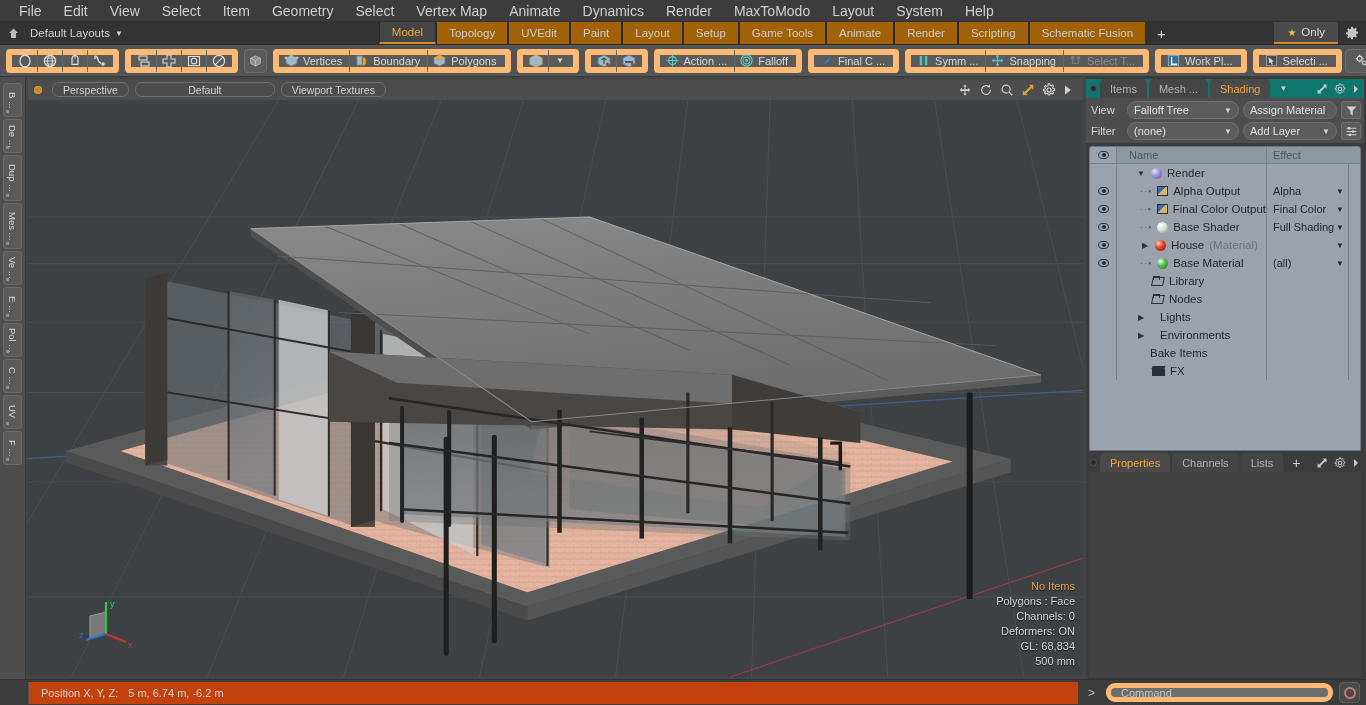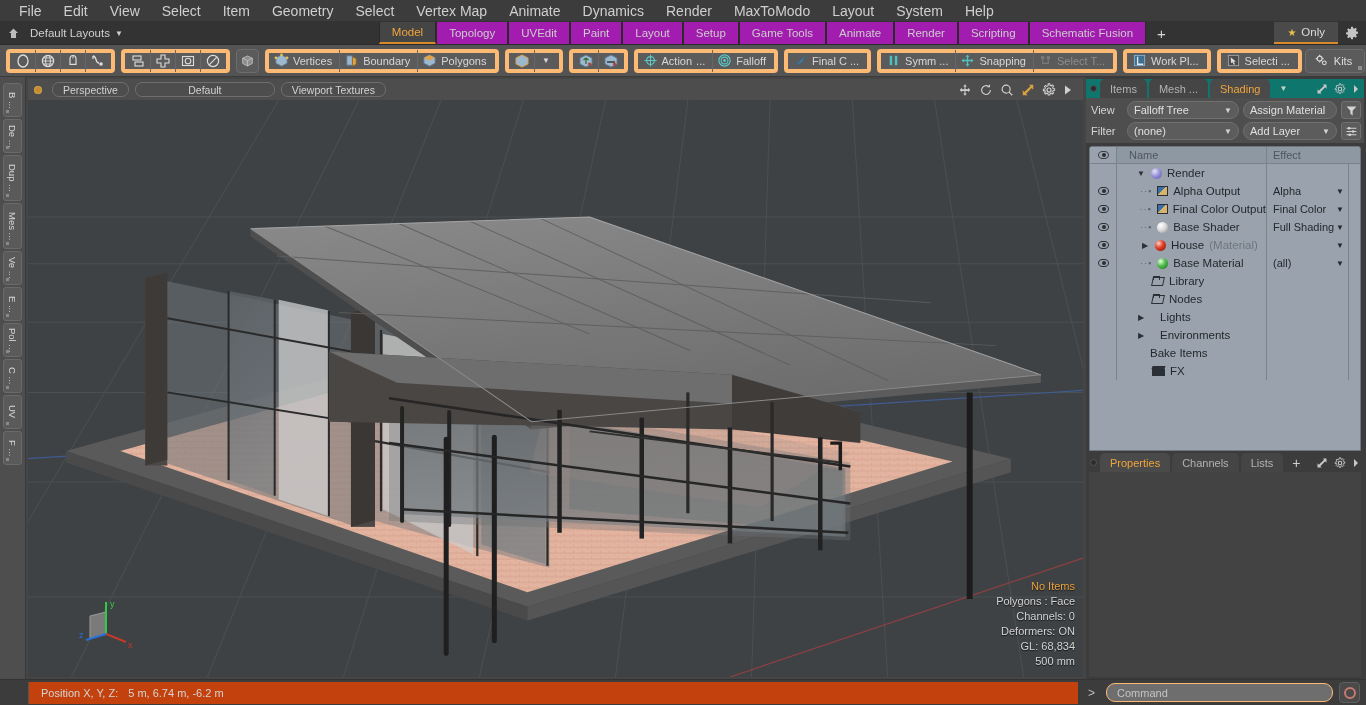--- a/index.html
+++ b/index.html
@@ -33,42 +33,42 @@
   }
   .lb-layouts {
     display: flex; align-items: center; padding: 0 10px 0 4px; font-size: 11.5px; color: #d0d0d0;
     white-space: nowrap;
   }
   .lb-spacer { flex: 0 0 246px; }
   .tabstrip { display: flex; align-items: stretch; }
   .tabstrip .tab {
     display: flex; align-items: center; padding: 0 12px; font-size: 11.5px;
     color: #cccccc; border-left: 1px solid #2a2a2a; border-right: 1px solid #2a2a2a;
-    background: #a21caf; white-space: nowrap; cursor: default;
+    background: #a16207; white-space: nowrap; cursor: default;
   }
   .tabstrip .tab.active {
     background: #454545; color: #f0a53c; border-bottom: 2px solid #d8892a;
   }
   .tabstrip .tab.plus { color: #d8d8d8; font-size: 15px; background: #333; border: 0; padding: 0 11px; }
   .lb-right { margin-left: auto; display: flex; align-items: stretch; }
   .only-btn {
     display: flex; align-items: center; gap: 5px; padding: 0 13px; background: #4a4a4a;
     border-bottom: 2px solid #d8892a; color: #dcdcdc; font-size: 11.5px;
   }
   .only-btn .star { color: #e8c14a; font-size: 10px; }
   .gear-right { display: flex; align-items: center; padding: 0 7px; color: #c0c0c0; }
 
   
   .toolbar {
     height: 32px; background: #545454; display: flex; align-items: center;
     flex: 0 0 32px; padding: 0 3px; gap: 0; border-bottom: 1px solid #3a3a3a;
   }
   .tgroup {
     display: flex; align-items: center; height: 24px;
-    background: #5b5b5b; border: 4px solid #fdba74; border-radius: 4px; margin: 0 3px;
+    background: #5b5b5b; border: 6px solid #fdba74; border-radius: 4px; margin: 0 3px;
     padding: 0 1px;
   }
   .tbtn {
     height: 22px; min-width: 23px; display: flex; align-items: center; justify-content: center;
     gap: 4px; padding: 0 4px; color: #d8d8d8; font-size: 11px; white-space: nowrap;
     border-right: 1px solid #676767;
   }
   .tbtn:last-child { border-right: 0; }
   .tbtn.lbl { padding: 0 7px 0 4px; }
   .tbtn.dim { color: #8d8d8d; }
@@ -225,21 +225,21 @@
     border-top: 1px solid #333;
   }
   .sb-left { width: 26px; }
   .sb-field {
     flex: 1; height: 22px; margin: 0 2px; background: #c2410c; display: flex; align-items: center;
     padding-left: 12px; font-size: 11px; color: #d5d5d5; border-left: 1px solid #555;
   }
   .sb-right { display: flex; align-items: center; gap: 6px; padding-right: 6px; width: 286px; }
   .cmd-arrow { color: #bdbdbd; font-size: 12px; padding: 0 5px 0 8px; }
   .cmd-input {
-    flex: 1; height: 19px; background: #6e6e6e; border: 1px solid #fdba74; border-radius: 9px;
+    flex: 1; height: 19px; background: #6e6e6e; border: 5px solid #fdba74; border-radius: 9px;
     display: flex; align-items: center; padding: 0 10px; font-size: 11px; color: #c4c4c4;
   }
   .cmd-rec {
     width: 21px; height: 21px; border-radius: 4px; background: #4a4a4a; border: 1px solid #5e5e5e;
     display: flex; align-items: center; justify-content: center;
   }
   .cmd-rec i { width: 12px; height: 12px; border-radius: 50%; border: 2px solid #c87a72; display: block; }
   svg { display: block; }
 </style>
 </head>

